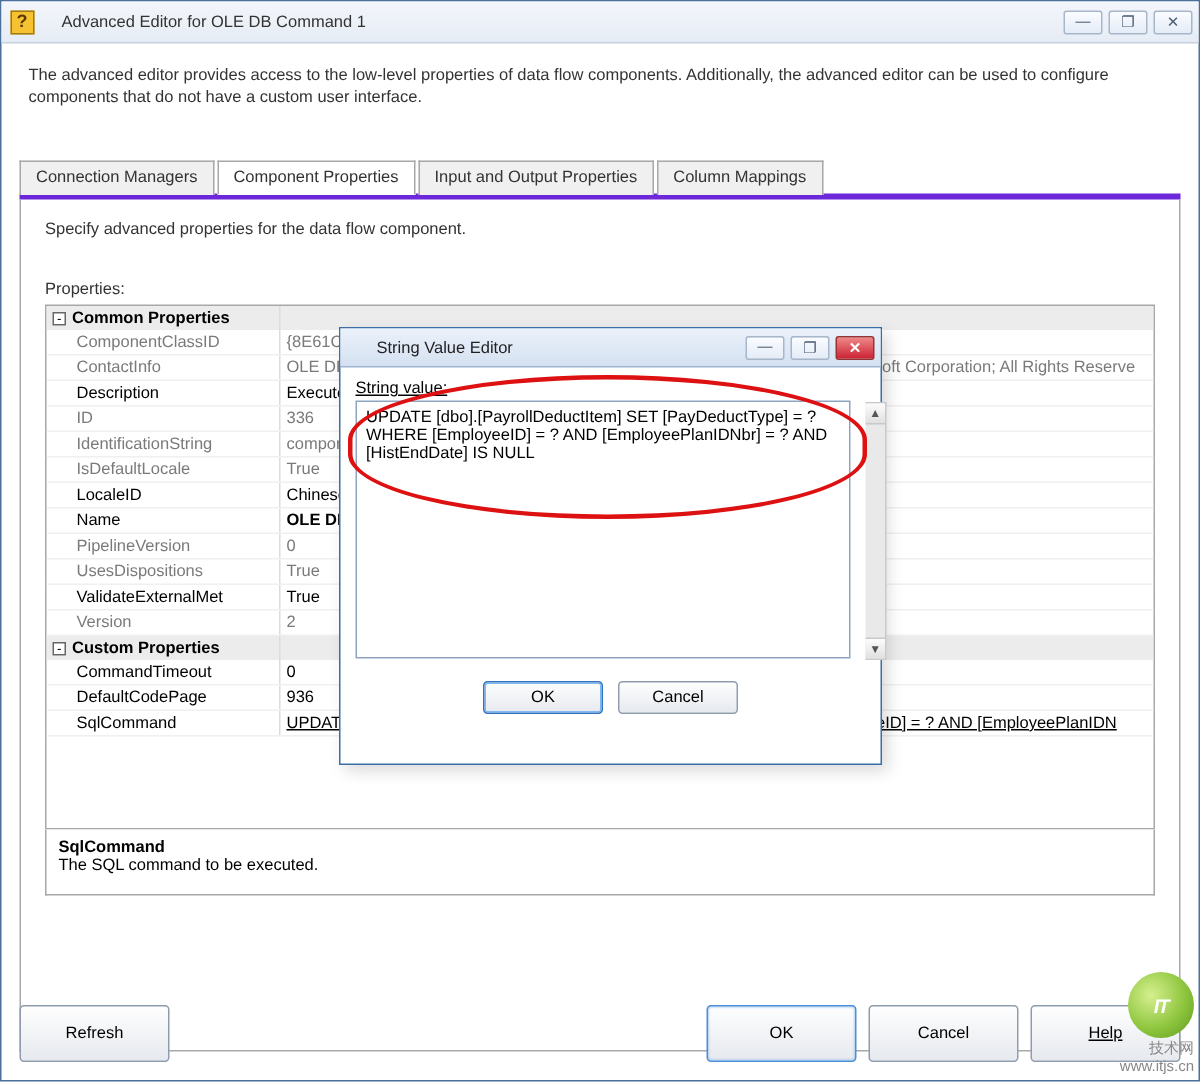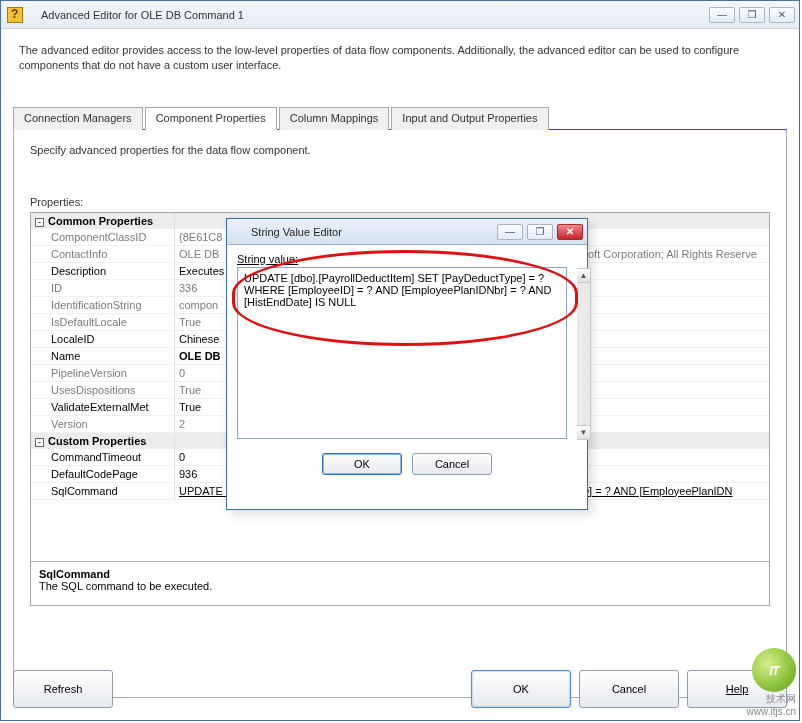--- a/index.html
+++ b/index.html
@@ -11,33 +11,33 @@
 .titlebar .appicon { width: 16px; height: 16px; background: #f6c232; border: 1px solid #9c7b18; position: relative; }
 .titlebar .appicon::after { content:"?"; position:absolute; left:3px; top:-1px; font-size:12px; color:#5a3a00; font-weight:bold; }
 .titlebar .title { margin-left: 18px; color: #333; }
 .winbtns { margin-left: auto; display: flex; gap: 4px; }
 .winbtn { width: 26px; height: 16px; border: 1px solid #a8b6ca; background: linear-gradient(#fafcff,#e4ecf7); border-radius: 2px; display:flex; align-items:center; justify-content:center; font-size:10px; color:#4a5a70; cursor:default; }
 
 
 .desc { padding: 14px 18px; color: #333; line-height: 1.4; }
 
 
-.tabs { margin: 18px 12px 0 12px; border-bottom: 1px solid #6d28d9; display:flex; }
+.tabs { margin: 18px 12px 0 12px; border-bottom: 4px solid #6d28d9; display:flex; }
 .tab { padding: 4px 10px 5px; border: 1px solid #a8a8a8; border-bottom: none; background: #f0f0f0; margin-right: 2px; position: relative; top: 1px; color:#333; }
 .tab.active { background: #fff; border-bottom: 1px solid #fff; }
 
 
 .tabcontent { margin: 0 12px; border: 1px solid #a8a8a8; border-top: none; padding: 14px 16px 16px; height: 568px; position: relative; }
 .instruct { color: #333; }
-.proplabel { margin-top: 40px; color:#333; }
+.proplabel { margin-top: 28px; color:#333; }
 
 
 .propgrid { margin-top: 4px; border: 1px solid #a8a8a8; height: 350px; background:#fff; overflow:hidden; }
 .pg-row { display:flex; font-size:11px; }
-.pg-namecol { width: 144px; border-right:1px solid #dcdcdc; padding: 2px 4px 2px 20px; overflow:hidden; white-space:nowrap; }
+.pg-namecol { width: 156px; border-right:1px solid #dcdcdc; padding: 2px 4px 2px 20px; overflow:hidden; white-space:nowrap; }
 .pg-valcol { flex:1; padding: 2px 4px; overflow:hidden; white-space:nowrap; }
 .pg-row.cat { background:#ececec; font-weight:bold; }
 .pg-row.cat .pg-namecol { padding-left: 4px; }
 .pg-row.cat .toggle { display:inline-block; width:9px; height:9px; border:1px solid #666; margin-right:4px; line-height:7px; text-align:center; font-size:9px; background:#fff; font-weight:normal; }
 .pg-row:not(.cat) { border-bottom: 1px solid #f0f0f0; }
 .gray { color:#7a7a7a; }
 .bold { font-weight:bold; }
 .underline { text-decoration: underline; }
 
 
@@ -85,22 +85,22 @@
       <div class="winbtn">❐</div>
       <div class="winbtn">✕</div>
     </div>
   </div>
 
   <div class="desc">The advanced editor provides access to the low-level properties of data flow components. Additionally, the advanced editor can be used to configure components that do not have a custom user interface.</div>
 
   <div class="tabs">
     <div class="tab">Connection Managers</div>
     <div class="tab active">Component Properties</div>
+    <div class="tab">Input and Output Properties</div>
     <div class="tab">Column Mappings</div>
-    <div class="tab">Input and Output Properties</div>
   </div>
 
   <div class="tabcontent">
     <div class="instruct">Specify advanced properties for the data flow component.</div>
     <div class="proplabel">Properties:</div>
 
     <div class="propgrid">
       <div class="pg-row cat">
         <div class="pg-namecol"><span class="toggle">-</span><span>Common Properties</span></div>
         <div class="pg-valcol"></div>

